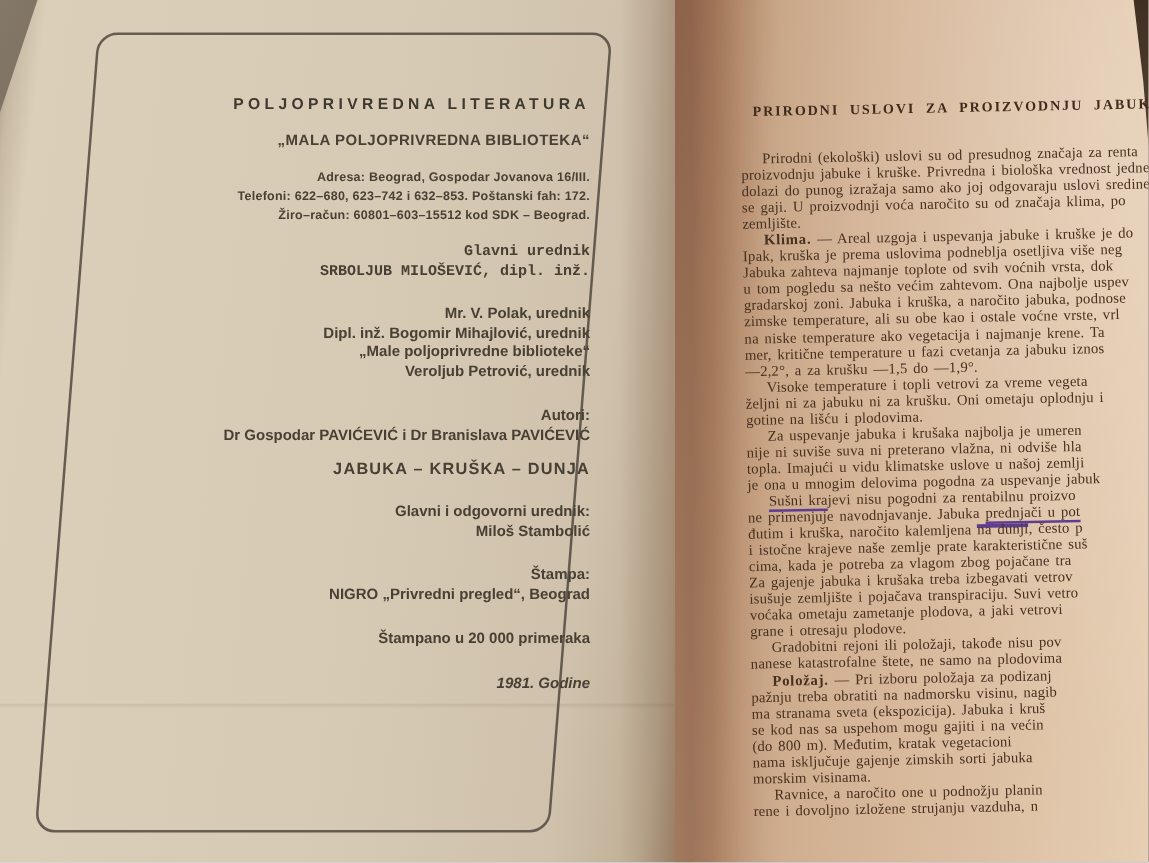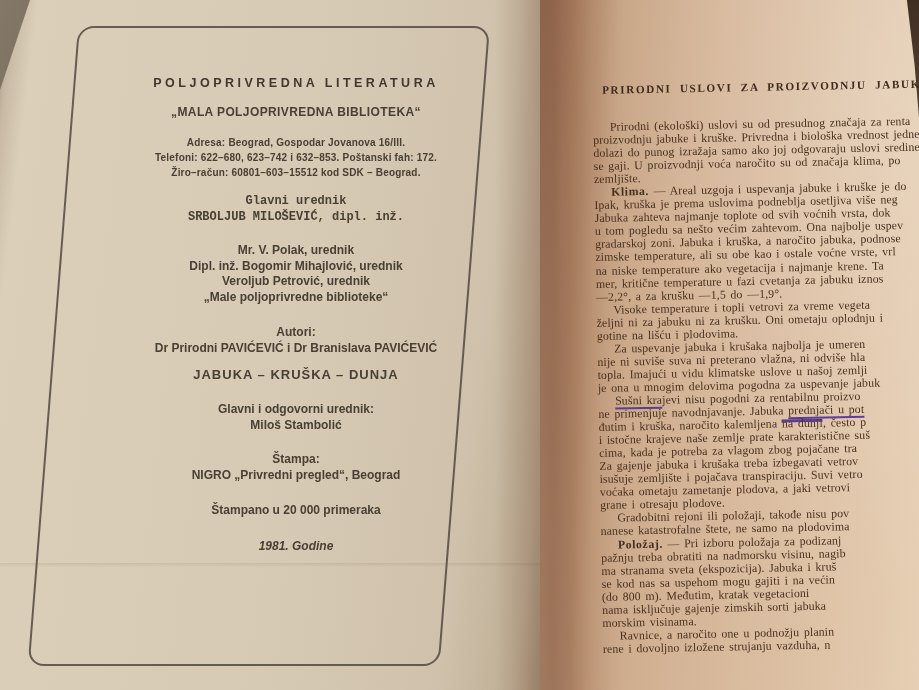--- a/index.html
+++ b/index.html
@@ -17,22 +17,22 @@
   .left-page::after {
     content:''; position:absolute; left:0; right:0; top:563px; height:4px;
     background:linear-gradient(rgba(120,100,80,.16), rgba(120,100,80,0));
   }
   .frame {
     position:absolute; left:78px; top:26px; width:408px; height:636px;
     border:2px solid rgba(72,64,56,.8); border-radius:16px;
     transform:skewX(-4.5deg); transform-origin:0 0;
   }
   .lp-content {
-    position:absolute; left:100px; top:76px; width:392px; z-index:2;
-    text-align:center; color:#484034;
+    position:absolute; left:80px; top:76px; width:392px; z-index:2;
+    text-align:right; color:#484034;
   }
   .lp-series  { font-size:12.5px; font-weight:bold; letter-spacing:3.5px; color:#3f382e; }
   .lp-library { margin-top:15px; font-size:12px; font-weight:bold; letter-spacing:.4px; }
   .lp-address { margin-top:16px; font-size:10px; font-weight:bold; line-height:15px; letter-spacing:.2px; }
   .lp-block   { font-size:12px; font-weight:bold; line-height:15.5px; }
   .m-chief    { margin-top:14px;font-family:Liberation Mono, monospace; }
   .m-editors  { margin-top:18px; }
   .m-authors  { margin-top:20px; }
   .m-publisher{ margin-top:12px; }
   .m-managing { margin-top:20px; }
@@ -94,26 +94,26 @@
         <div>Telefoni: 622–680, 623–742 i 632–853. Poštanski fah: 172.</div>
         <div>Žiro–račun: 60801–603–15512 kod SDK – Beograd.</div>
       </div>
       <div class="lp-block m-chief">
         <div>Glavni urednik</div>
         <div>SRBOLJUB MILOŠEVIĆ, dipl. inž.</div>
       </div>
       <div class="lp-block m-editors">
         <div>Mr. V. Polak, urednik</div>
         <div>Dipl. inž. Bogomir Mihajlović, urednik</div>
+        <div>„Male poljoprivredne biblioteke“</div>
         <div>Veroljub Petrović, urednik</div>
-        <div>„Male poljoprivredne biblioteke“</div>
       </div>
       <div class="lp-block m-authors">
         <div>Autori:</div>
-        <div>Dr Prirodni PAVIĆEVIĆ i Dr Branislava PAVIĆEVIĆ</div>
+        <div>Dr Gospodar PAVIĆEVIĆ i Dr Branislava PAVIĆEVIĆ</div>
       </div>
       <div class="lp-title">JABUKA – KRUŠKA – DUNJA</div>
       <div class="lp-block m-managing">
         <div>Glavni i odgovorni urednik:</div>
         <div>Miloš Stambolić</div>
       </div>
       <div class="lp-block m-printer">
         <div>Štampa:</div>
         <div>NIGRO „Privredni pregled“, Beograd</div>
       </div>

